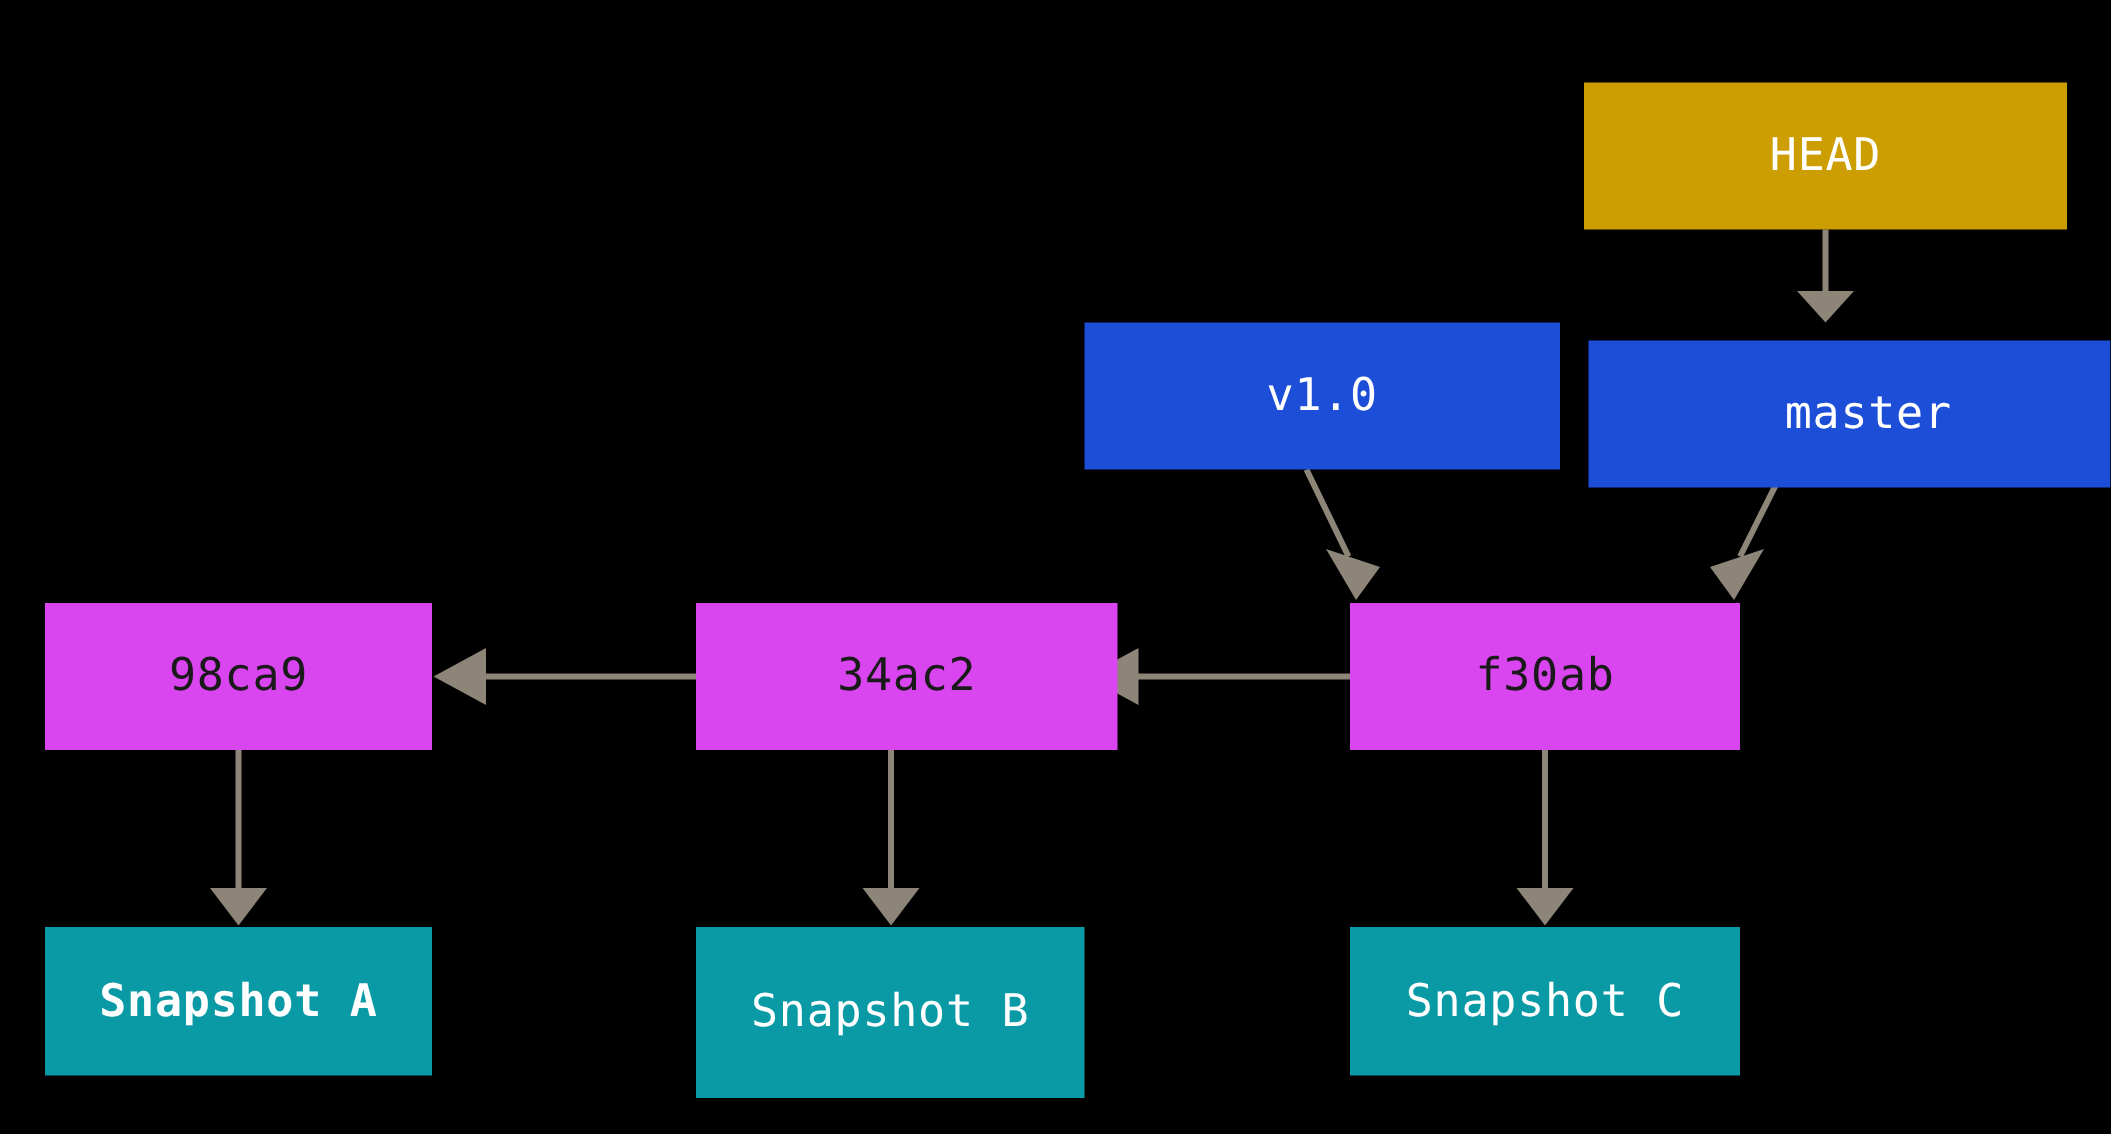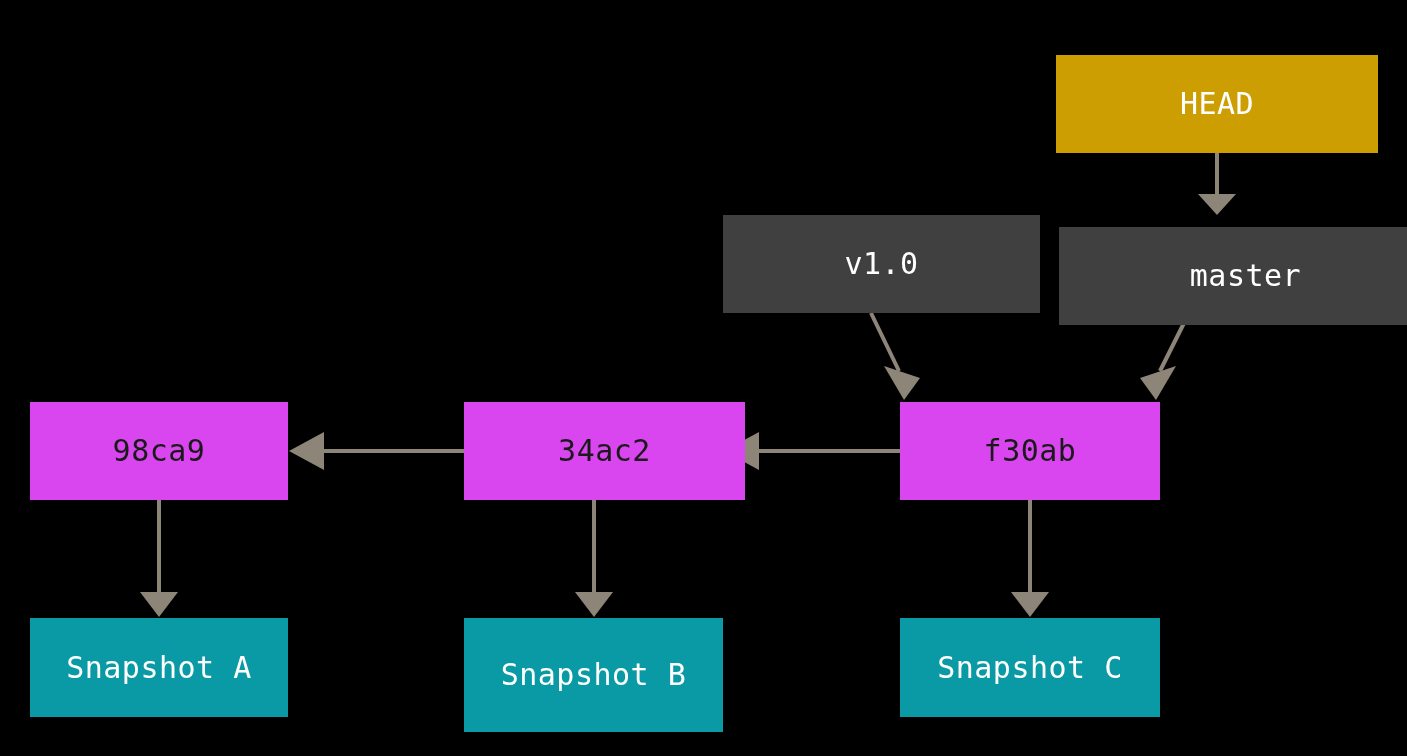--- a/index.html
+++ b/index.html
@@ -28,21 +28,21 @@
     letter-spacing: 0.5px;
     line-height: 1;
     white-space: pre;
     user-select: none;
   }
   .node-head {
     background: #CC9E01;
     color: #FFFFFF;
   }
   .node-ref {
-    background: #404040;
+    background: #1d4ed8;
     color: #FFFFFF;
   }
   .node-commit {
     background: #d946ef;
     color: #1A1A1A;
   }
   .node-snapshot {
     background: #0A9AA5;
     color: #FFFFFF;
   }
@@ -125,21 +125,21 @@
   </div>
 
   <div class="node node-commit" style="left:464px; top:402px; width:281px; height:98px;">
     <span>34ac2</span>
   </div>
 
   <div class="node node-commit" style="left:900px; top:402px; width:260px; height:98px;">
     <span>f30ab</span>
   </div>
 
-  <div class="node node-snapshot" style="left:30px; top:618px; width:258px; height:99px;">
+  <div class="node node-snapshot" style="left:30px; top:618px; width:258px; height:99px;font-weight:bold;">
     <span>Snapshot A</span>
   </div>
 
   <div class="node node-snapshot" style="left:464px; top:618px; width:259px; height:114px;">
     <span>Snapshot B</span>
   </div>
 
   <div class="node node-snapshot" style="left:900px; top:618px; width:260px; height:99px;text-align:right;">
     <span>Snapshot C</span>
   </div>

